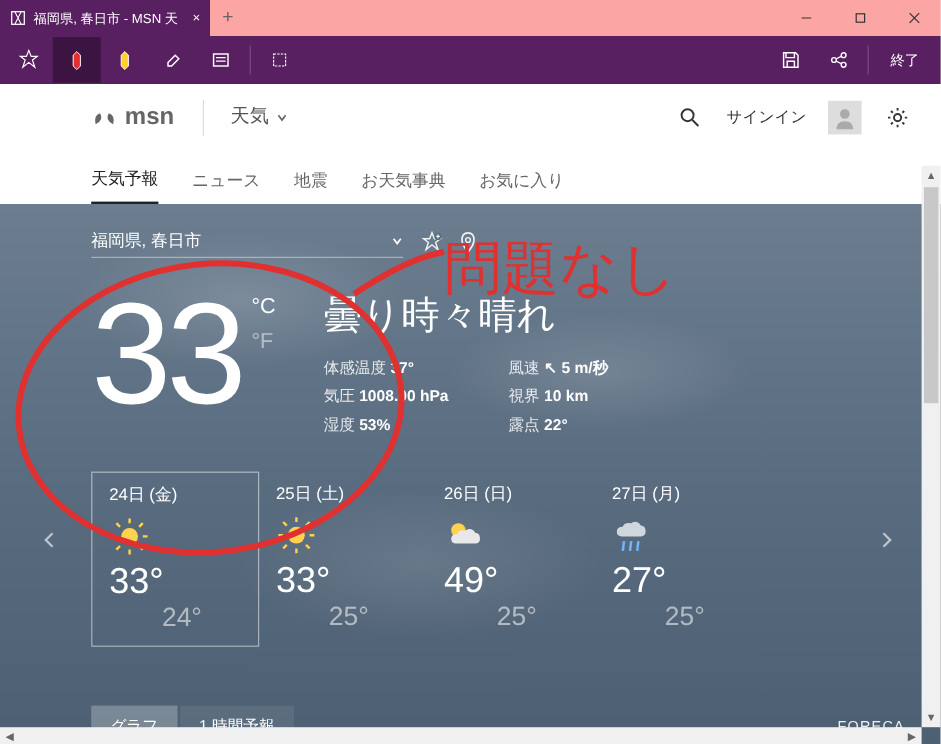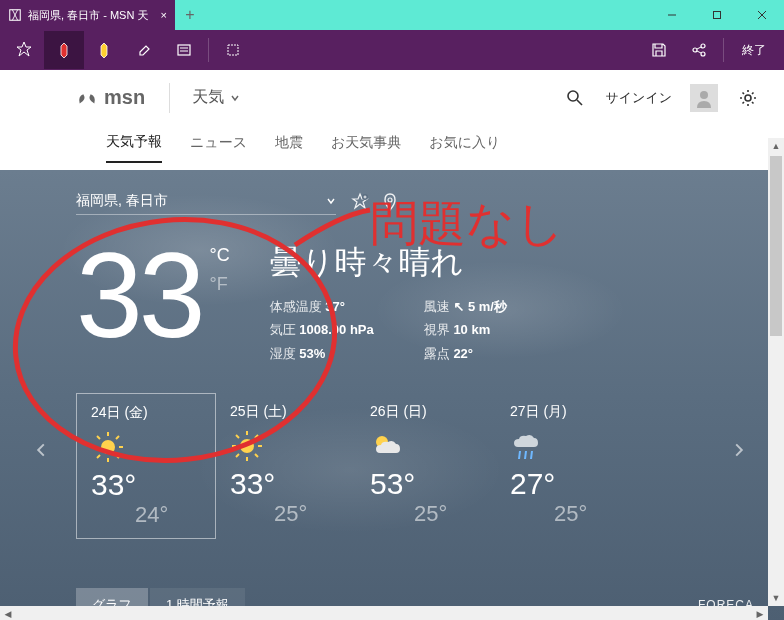--- a/index.html
+++ b/index.html
@@ -1,19 +1,19 @@
 <!DOCTYPE html>
 <html><head>
 <meta charset="utf-8">
 <style>
   * { margin: 0; padding: 0; box-sizing: border-box; font-family: "Segoe UI", Meiryo, sans-serif; }
   body { width: 784px; height: 620px; overflow: hidden; background: #fff; }
   
   
-  .titlebar { height: 30px; background: #5eead4; display: flex; align-items: center; position: relative; }
+  .titlebar { height: 30px; background: #fca5a5; display: flex; align-items: center; position: relative; }
   .tab { height: 30px; background: #582060; color: #fff; display: flex; align-items: center; padding: 0 8px; font-size: 11px; gap: 6px; }
   .tab .tab-icon { width: 14px; height: 14px; display: flex; align-items: center; justify-content: center; }
   .tab .close { margin-left: 6px; cursor: pointer; }
   .newtab { width: 30px; height: 30px; display: flex; align-items: center; justify-content: center; color: #666; font-size: 16px; cursor: pointer; }
   .win-controls { position: absolute; right: 0; top: 0; display: flex; height: 30px; }
   .win-btn { width: 45px; display: flex; align-items: center; justify-content: center; color: #333; font-size: 12px; cursor: pointer; }
   .win-btn svg { width: 10px; height: 10px; }
   
   
   .toolbar { height: 40px; background: #582060; display: flex; align-items: center; padding: 0 4px; color: #fff; }
@@ -30,21 +30,21 @@
   .msn-header { height: 56px; display: flex; align-items: center; padding: 0 0 0 76px; border-bottom: 1px solid transparent; }
   .msn-logo { display: flex; align-items: center; gap: 6px; font-size: 20px; color: #666; font-weight: bold; }
   .msn-logo svg { width: 22px; height: 22px; }
   .msn-section { display: flex; align-items: center; gap: 6px; margin-left: 24px; padding-left: 22px; border-left: 1px solid #ddd; height: 30px; font-size: 16px; color: #555; cursor: pointer; }
   .msn-right { margin-left: auto; display: flex; align-items: center; gap: 18px; padding-right: 24px; }
   .msn-right .icon-btn { width: 24px; height: 24px; display: flex; align-items: center; justify-content: center; color: #333; cursor: pointer; }
   .signin { font-size: 13px; color: #333; cursor: pointer; }
   .avatar { width: 28px; height: 28px; background: #ddd; display: flex; align-items: center; justify-content: center; }
   
   
-  .nav-tabs { height: 44px; display: flex; align-items: center; padding: 0 0 0 76px; gap: 28px; font-size: 14px; color: #666; margin-left: 30px; }
+  .nav-tabs { height: 44px; display: flex; align-items: flex-end; padding: 0 0 0 76px; gap: 28px; font-size: 14px; color: #666; }
   .nav-tab { padding-bottom: 10px; cursor: pointer; }
   .nav-tab.active { color: #222; border-bottom: 2px solid #222; }
   
   
   .hero { position: relative; height: 452px; background: linear-gradient(180deg, #6b7d8f 0%, #5a6d80 50%, #4d5f72 100%); color: #fff; padding: 18px 0 0 76px; }
   .hero::before { content: ""; position: absolute; inset: 0; background:
     radial-gradient(ellipse 200px 80px at 200px 80px, rgba(255,255,255,0.15), transparent 70%),
     radial-gradient(ellipse 180px 70px at 500px 140px, rgba(255,255,255,0.12), transparent 70%),
     radial-gradient(ellipse 220px 90px at 350px 300px, rgba(255,255,255,0.1), transparent 70%);
   }
@@ -317,21 +317,21 @@
               </svg></div>
             <div class="fc-hi">33°</div>
             <div class="fc-lo">25°</div>
           </div>
           <div class="fc-card">
             <div class="fc-date">26日 (日)</div>
             <div class="fc-icon"><svg viewBox="0 0 34 34">
                 <circle cx="12" cy="13" r="6" fill="#ffd24d"></circle>
                 <path d="M10 24 Q6 24 6 20 Q6 16 11 16 Q12 12 18 13 Q23 10 26 15 Q30 15 30 20 Q30 24 26 24 Z" fill="#e8e8e8"></path>
               </svg></div>
-            <div class="fc-hi">53°</div>
+            <div class="fc-hi">49°</div>
             <div class="fc-lo">25°</div>
           </div>
           <div class="fc-card">
             <div class="fc-date">27日 (月)</div>
             <div class="fc-icon"><svg viewBox="0 0 34 34">
                 <path d="M8 18 Q4 18 4 14 Q4 10 9 10 Q10 6 16 7 Q21 4 24 9 Q28 9 28 14 Q28 18 24 18 Z" fill="#cfd6dc"></path>
                 <g stroke="#6fb8ff" stroke-width="2">
                   <line x1="10" y1="22" x2="9" y2="30"></line>
                   <line x1="16" y1="22" x2="15" y2="30"></line>
                   <line x1="22" y1="22" x2="21" y2="30"></line>

